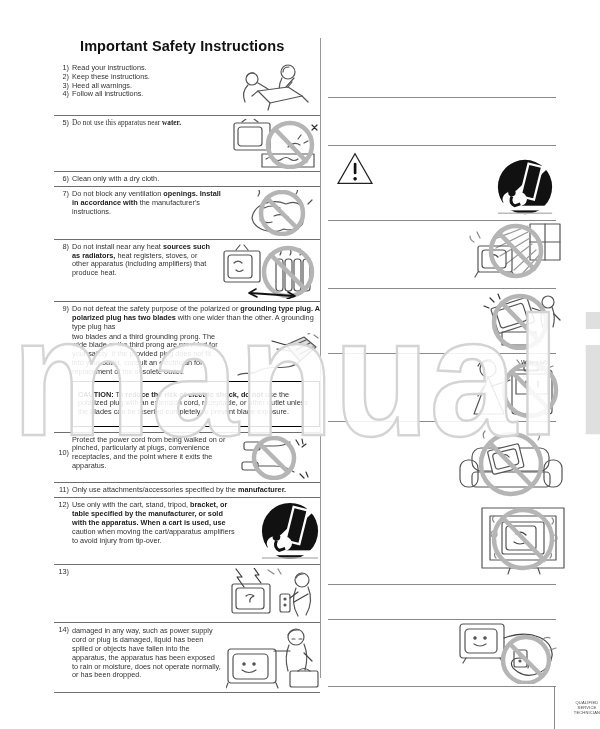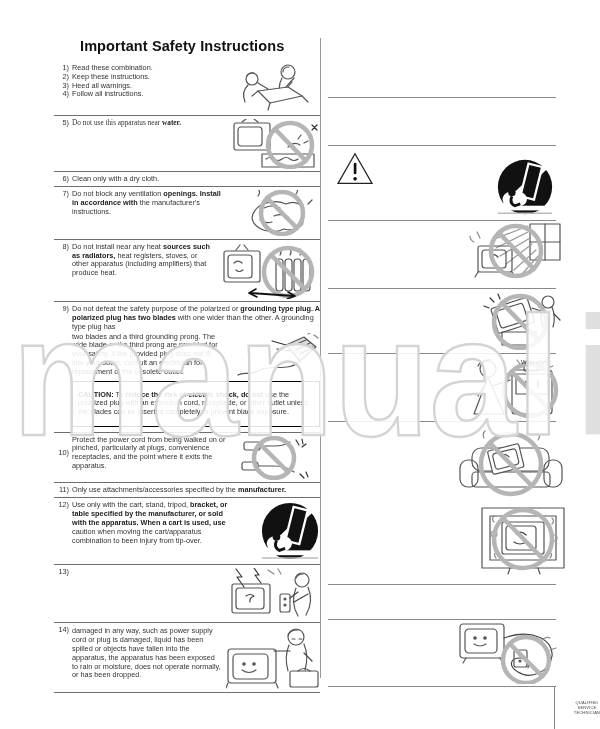--- a/index.html
+++ b/index.html
@@ -45,21 +45,21 @@
 
 <div class="page">
 
   <div class="col-left">
     <h1 class="doc-title">Important Safety Instructions</h1>
 
     <div class="row">
       <div style="width:150px;">
         <div class="item">
             <span class="num">1)</span>
-            <div class="body">Read these combination.</div>
+            <div class="body">Read your instructions.</div>
           </div>
         <div class="item">
             <span class="num">2)</span>
             <div class="body">Keep these instructions.</div>
           </div>
         <div class="item">
             <span class="num">3)</span>
             <div class="body">Heed all warnings.</div>
           </div>
         <div class="item">
@@ -185,21 +185,21 @@
 
     <div class="item">
         <span class="num">11)</span>
       <div class="body"><span>Only use attachments/accessories specified by the</span> <b>manufacturer.</b></div>
     </div>
     <hr class="rule">
 
     <div class="row">
       <div class="item" style="width:182px;">
           <span class="num">12)</span>
-        <div class="body"><span>Use only with the cart, stand, tripod,</span> <b>bracket, or table specified by the manufacturer, or sold with the apparatus. When a cart is used, use</b> <span>caution when moving the cart/apparatus combination to been injury from tip-over.</span></div>
+        <div class="body"><span>Use only with the cart, stand, tripod,</span> <b>bracket, or table specified by the manufacturer, or sold with the apparatus. When a cart is used, use</b> <span>caution when moving the cart/apparatus amplifiers to avoid injury from tip-over.</span></div>
       </div>
       <svg class="fig" width="60" height="60" viewBox="0 0 62 62">
         <circle cx="31" cy="31" r="29" fill="#111"></circle>
         <rect x="4" y="51" width="54" height="5" fill="#fff"></rect>
         <line x1="9" y1="51" x2="52" y2="10" stroke="#fff" stroke-width="6"></line>
         <g transform="rotate(14 36 30)">
             <rect x="29" y="7" width="15" height="36" fill="#111" stroke="#fff" stroke-width="2.4"></rect>
           </g>
         <ellipse cx="20" cy="44" rx="13" ry="9" fill="#fff"></ellipse>
         <circle cx="17" cy="37" r="4" fill="#111"></circle>

